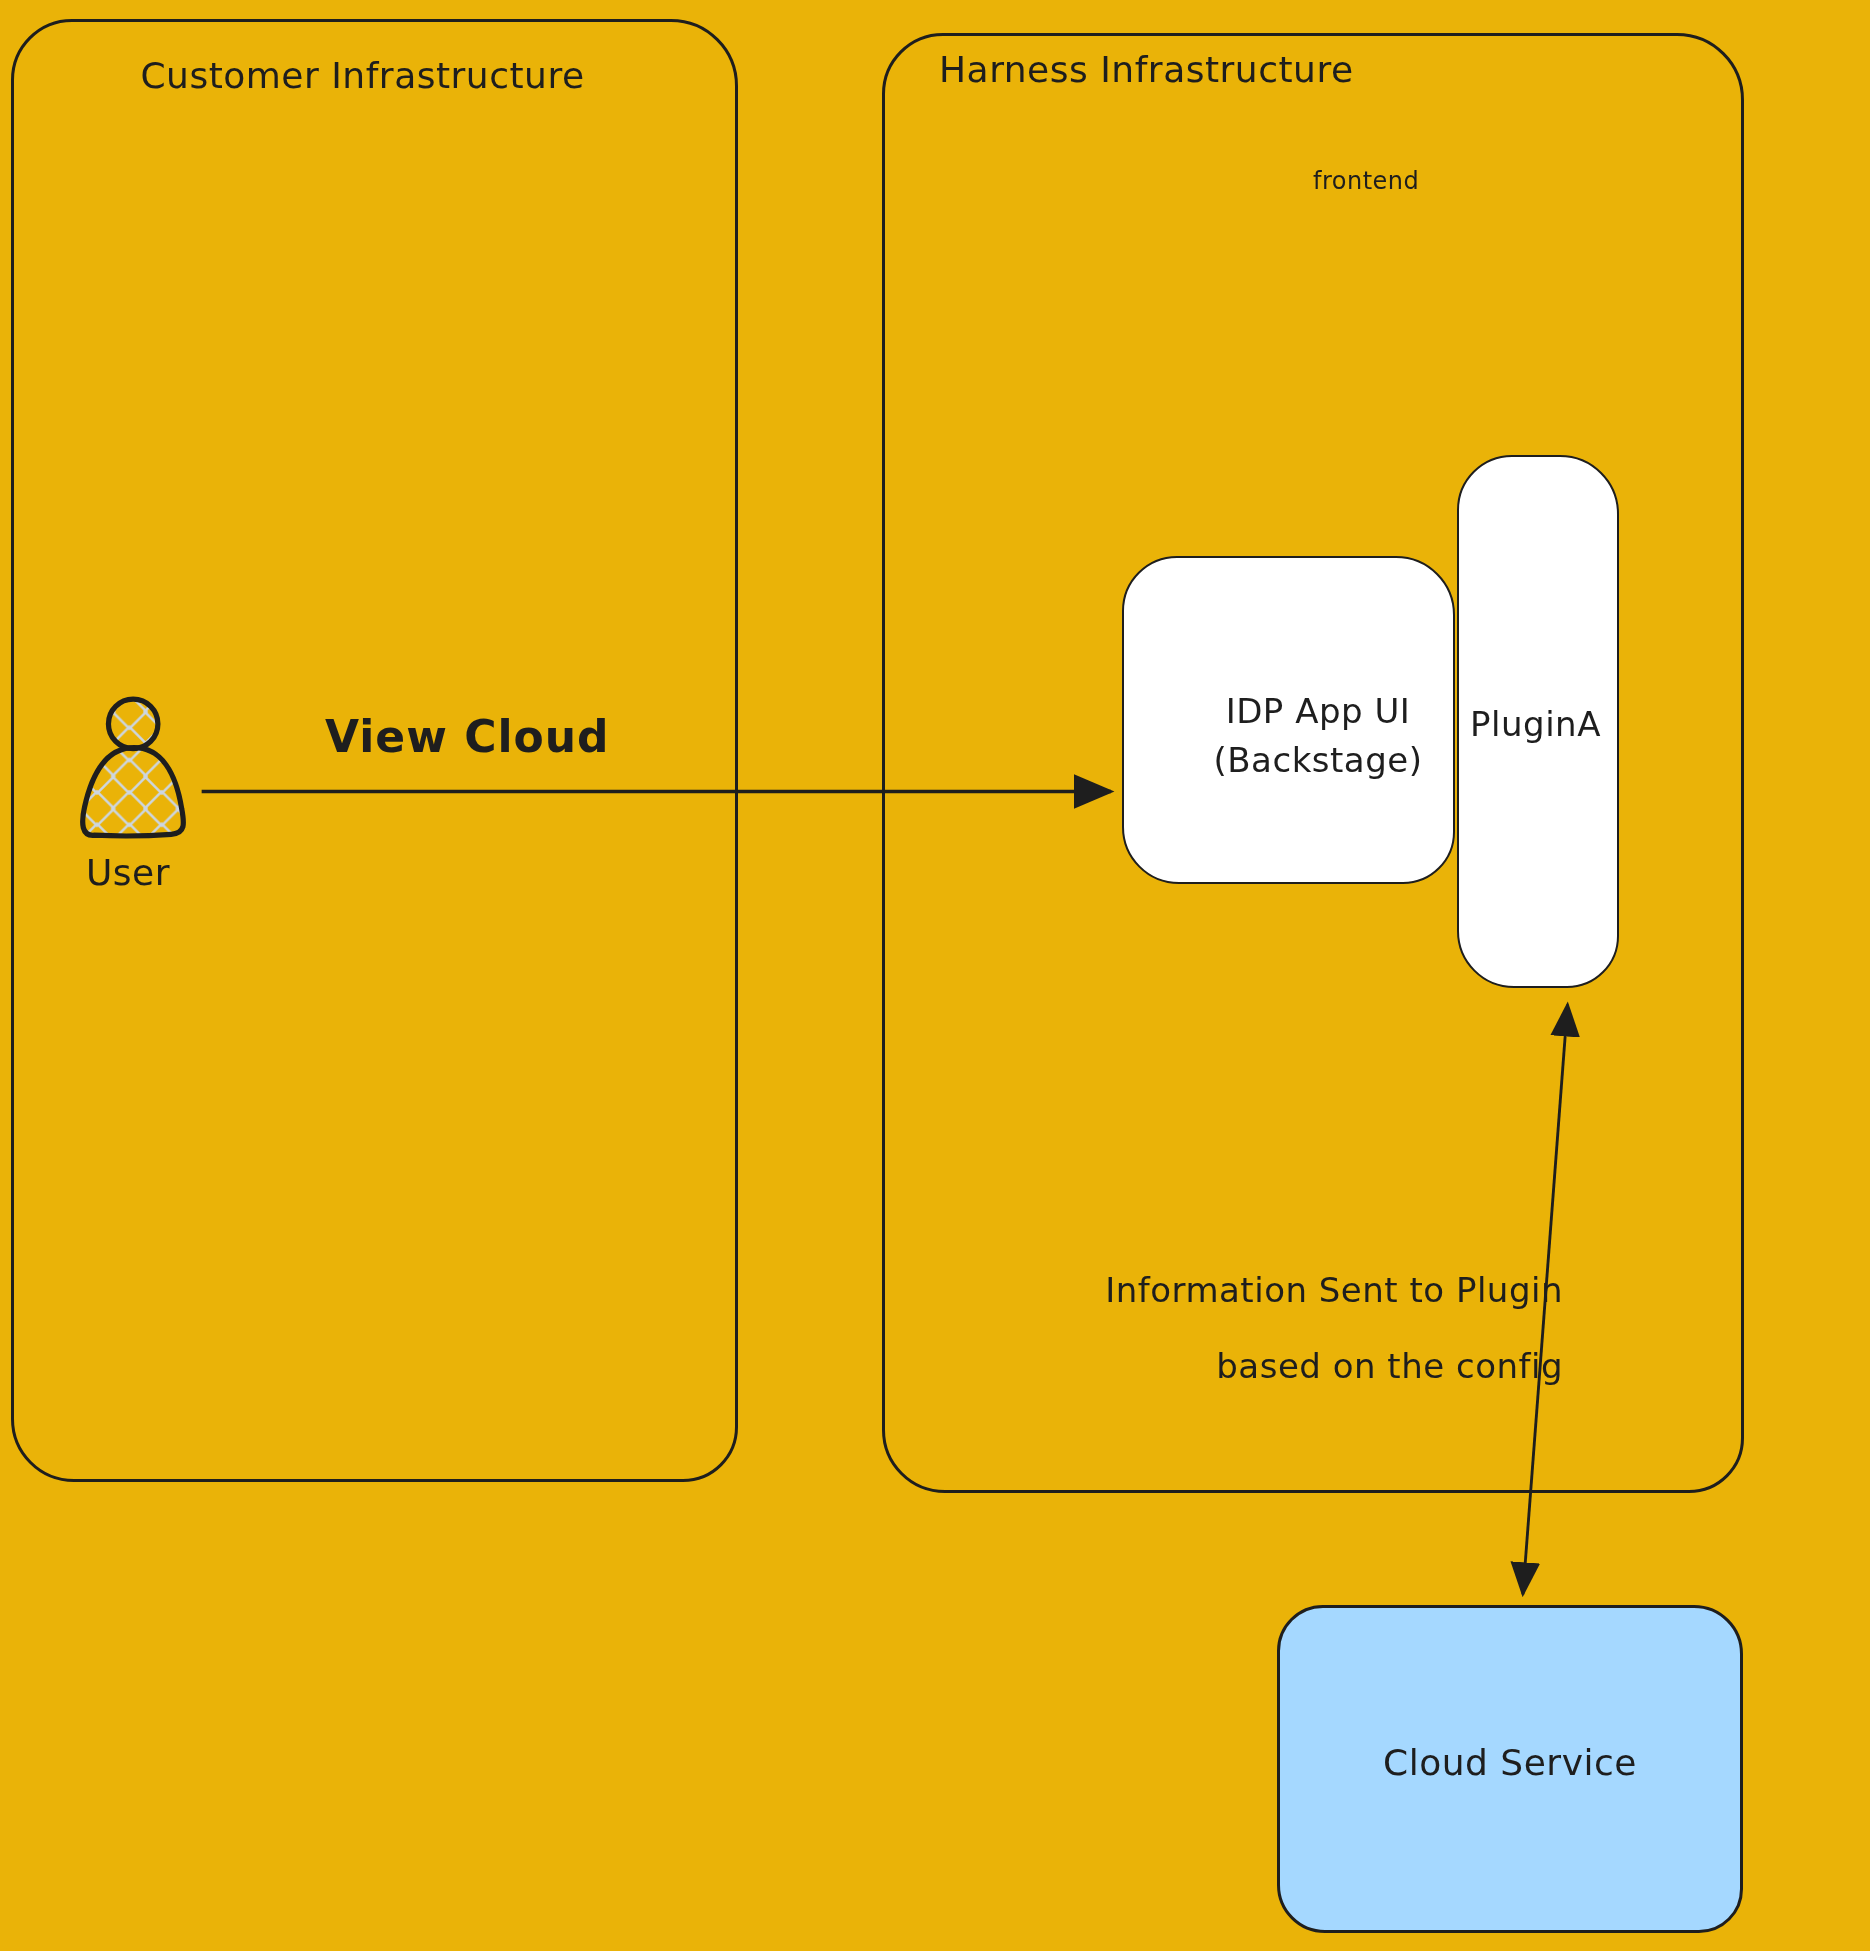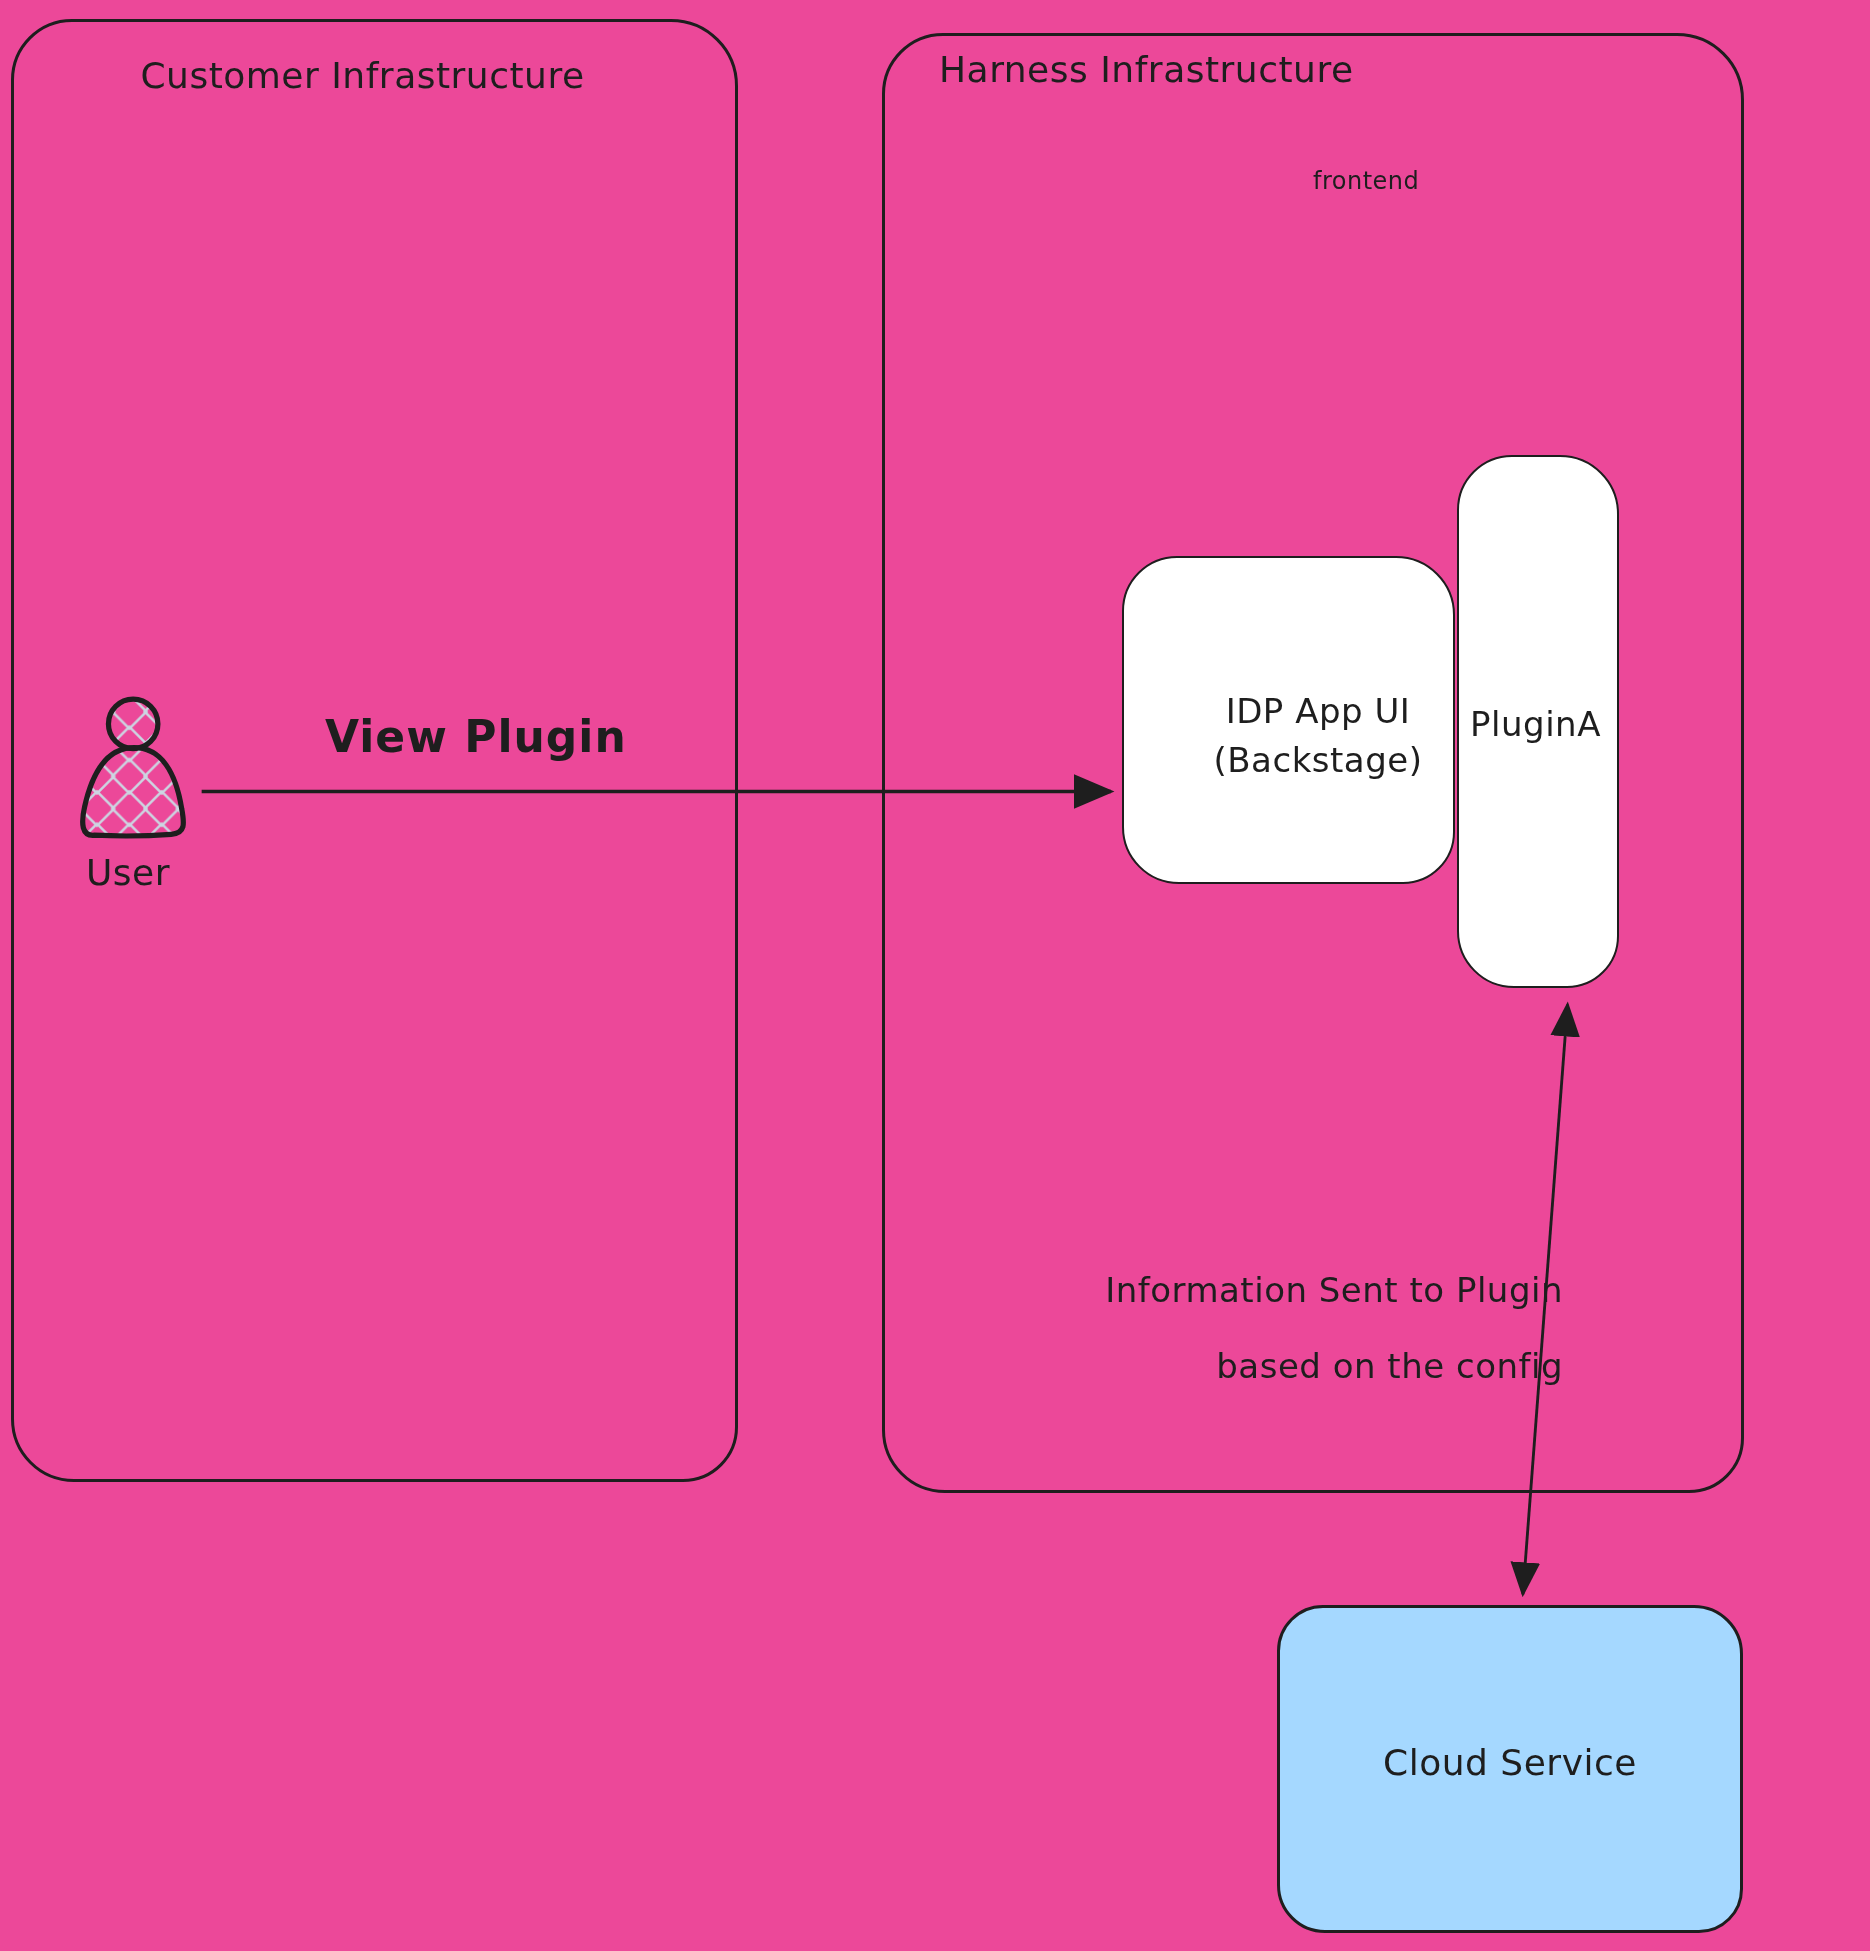--- a/index.html
+++ b/index.html
@@ -6,21 +6,21 @@
     margin: 0;
     padding: 0;
     background: #ffffff;
     font-family: "DejaVu Sans", sans-serif;
     color: #1e1e1e;
   }
   #canvas {
     position: relative;
     width: 1871px;
     height: 1952px;
-    background: #ec4899;
+    background: #eab308;
     overflow: hidden;
   }
   .box {
     position: absolute;
     background: transparent;
     border: 3.8px solid #1e1e1e;
     box-sizing: border-box;
   }
   .container-box {
     border-radius: 61px 67px 55px 63px;
@@ -89,21 +89,21 @@
     <div>IDP App UI</div>
     <div>(Backstage)</div>
   </div>
 
   <div class="box node-box" id="plugin-box" style="left:1457px; top:455px; width:162px; height:533px;"></div>
   <div class="label node-label" style="left:1457px; top:704px; width:157px;">PluginA</div>
 
   <div class="box" id="cloud-box" style="left:1277px; top:1605px; width:466px; height:328px;"></div>
   <div class="label node-label" style="left:1277px; top:1742px; width:466px; font-size:36px;">Cloud Service</div>
 
-  <div class="label edge-label-big" style="left:325px; top:711px;">View Plugin</div>
+  <div class="label edge-label-big" style="left:325px; top:711px;">View Cloud</div>
 
   <div class="label info-label" style="left:999px; top:1252px; width:564px;">
     <div>Information Sent to Plugin</div>
     <div>based on the config</div>
   </div>
 
   <div class="label" style="left:86px; top:852px; font-size:36px;">User</div>
 
   <svg id="overlay-svg" width="1871" height="1952" viewBox="0 0 1967 2052">
     <defs>

